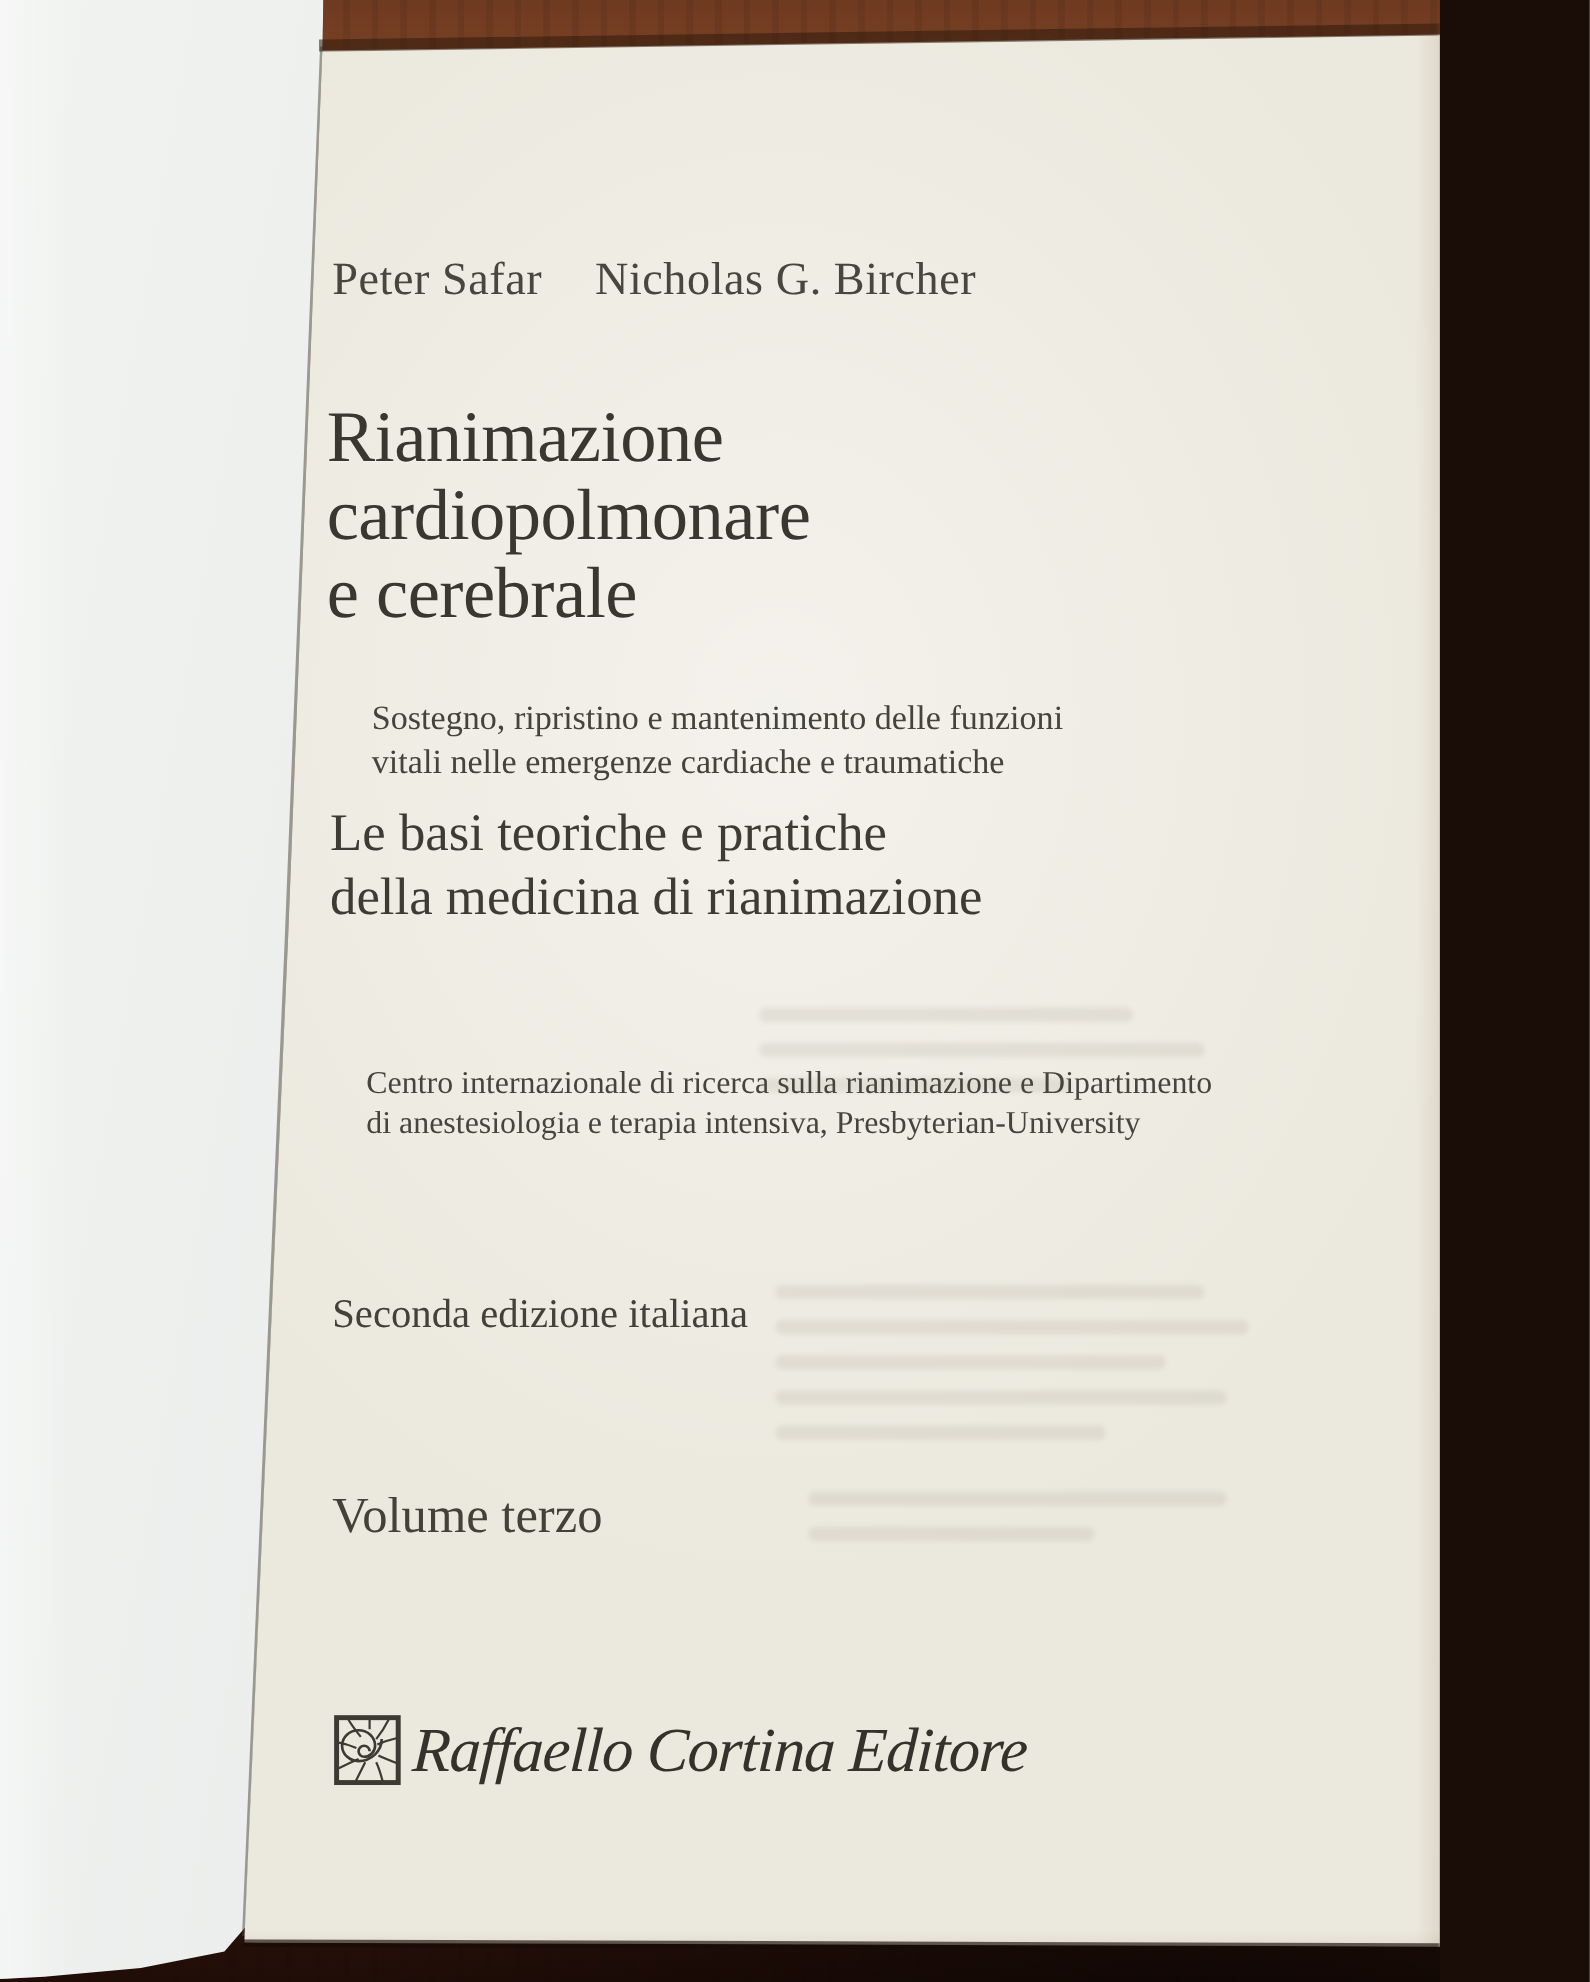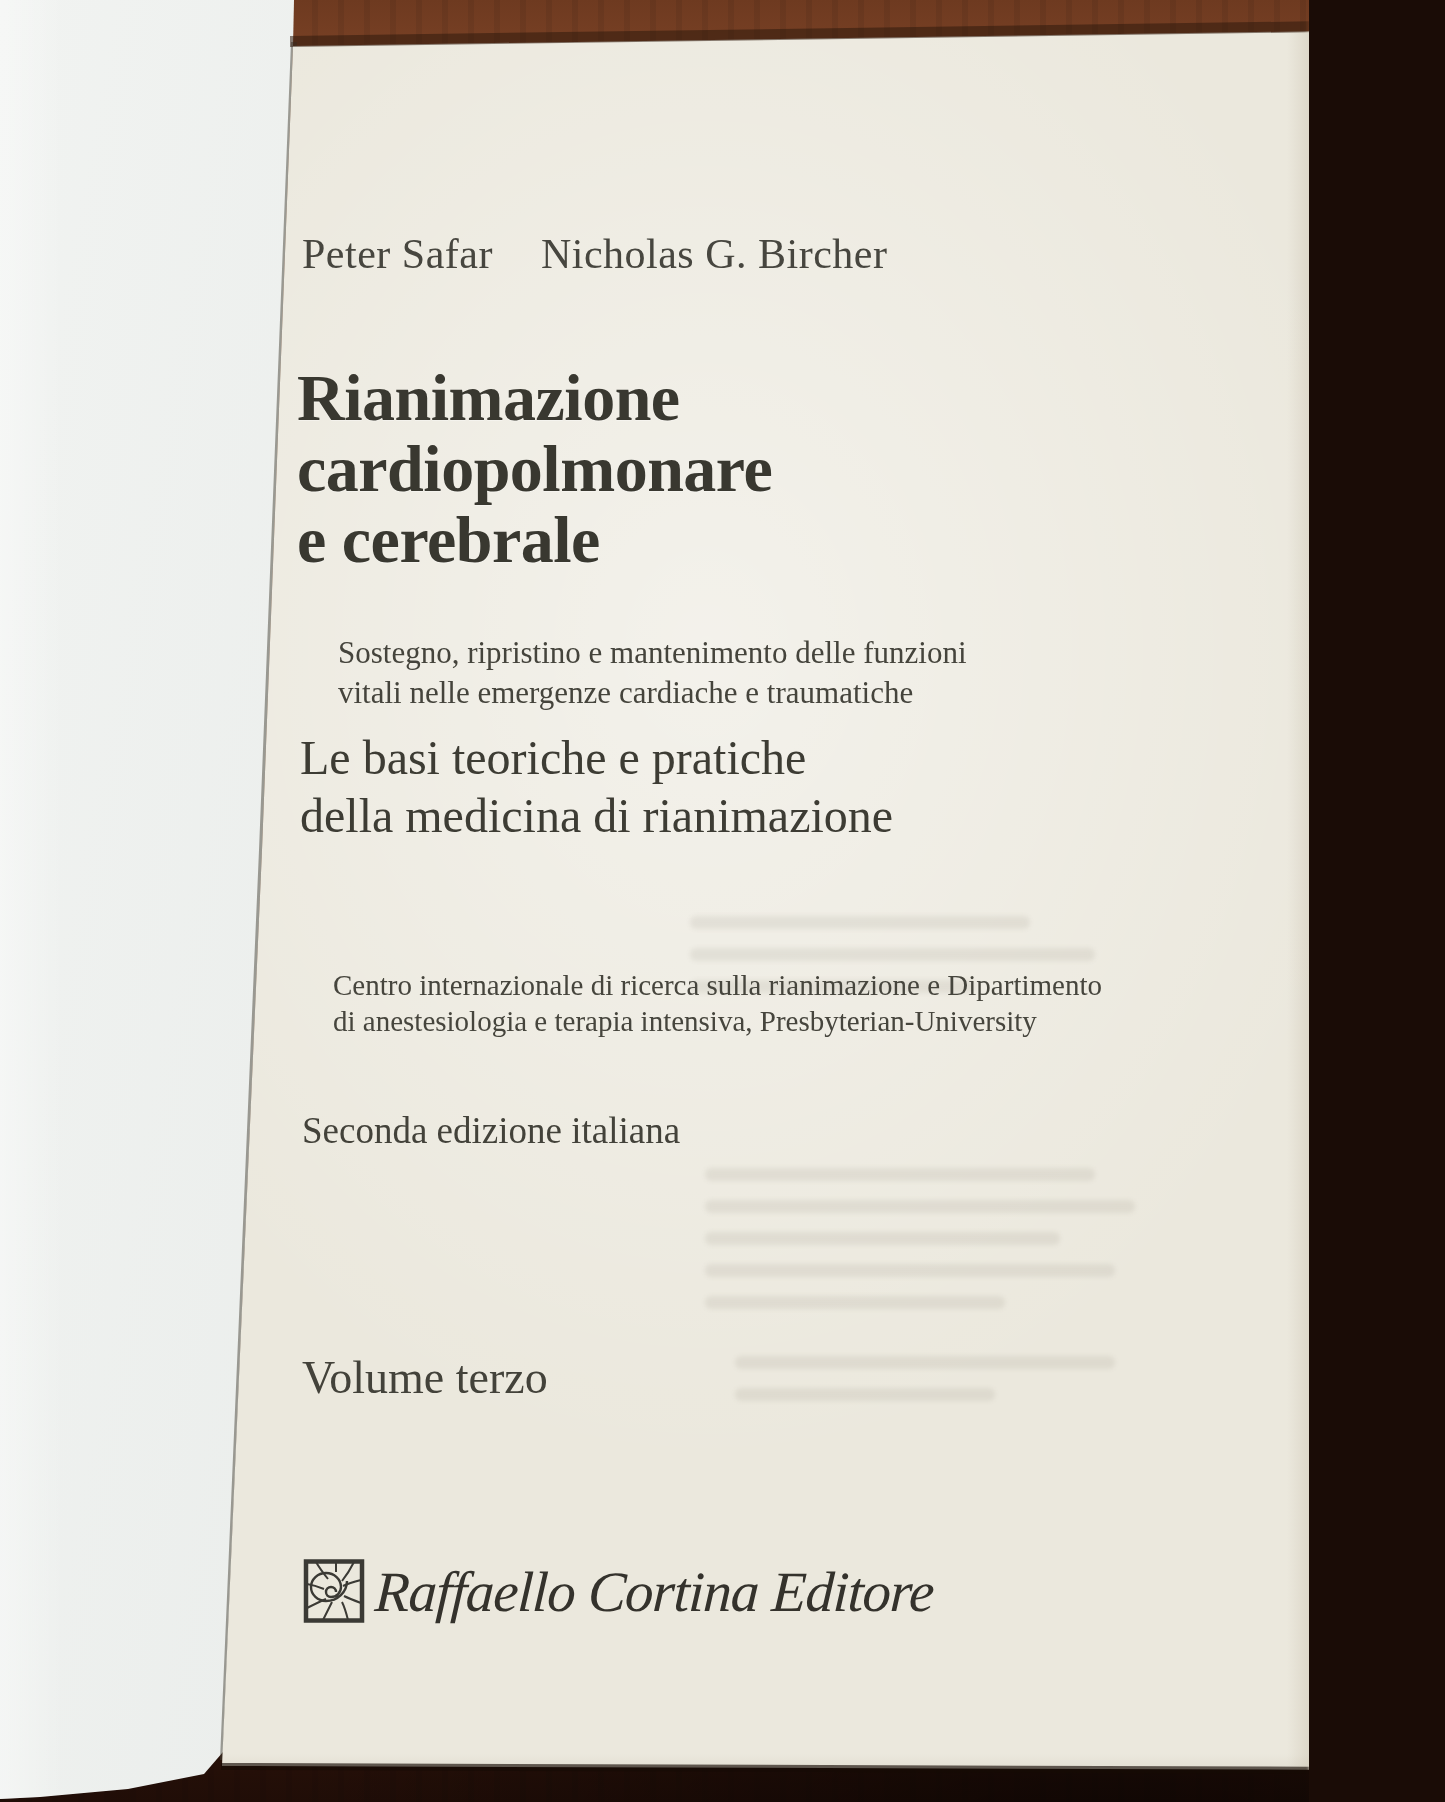--- a/index.html
+++ b/index.html
@@ -63,25 +63,25 @@
     position:absolute;inset:0;
     clip-path:polygon(221px 1763px,1409px 1767px,1409px 1774px,221px 1770px);
     background:rgba(22,10,5,.65);filter:blur(1.5px);
   }
 
   
   .print{position:absolute;color:#3c3b34;}
   .authors{left:302px;top:230px;font-size:42px;letter-spacing:.5px;color:#47463f;}
   .authors .a1{margin-right:48px;}
   .title{left:297px;top:362px;font-size:66px;line-height:71px;letter-spacing:-.5px;color:#393830;
-         text-shadow:0 1px 0 rgba(255,255,255,.35);font-weight:bold;}
+         text-shadow:0 1px 0 rgba(255,255,255,.35);}
   .subtitle{left:302px;top:633px;font-size:31px;line-height:40px;color:#45443c;margin-left:36px;}
   .series{left:300px;top:729px;font-size:48px;line-height:58px;color:#3d3c34;}
   .affiliation{left:302px;top:967px;font-size:29px;line-height:36px;color:#46453d;margin-left:31px;}
-  .edition{left:302px;top:1109px;font-size:37px;line-height:43px;color:#43423a;}
+  .edition{left:302px;top:1173px;font-size:37px;line-height:43px;color:#43423a;}
   .volume{left:302px;top:1351px;font-size:46px;color:#43423a;}
   .publisher-row{left:303px;top:1558px;display:flex;align-items:center;gap:10px;}
   .publisher-name{font-size:57px;font-style:italic;letter-spacing:-1px;color:#34322c;
                   transform:skewX(-3deg);white-space:nowrap;}
   .logo-box{width:62px;height:66px;flex:0 0 auto;}
 
   
   .ghost{position:absolute;}
   .ghost .gl{height:13px;border-radius:6px;background:#6c6554;opacity:.10;filter:blur(2.5px);margin-bottom:19px;}
   .ghost.gA{left:690px;top:916px;}

